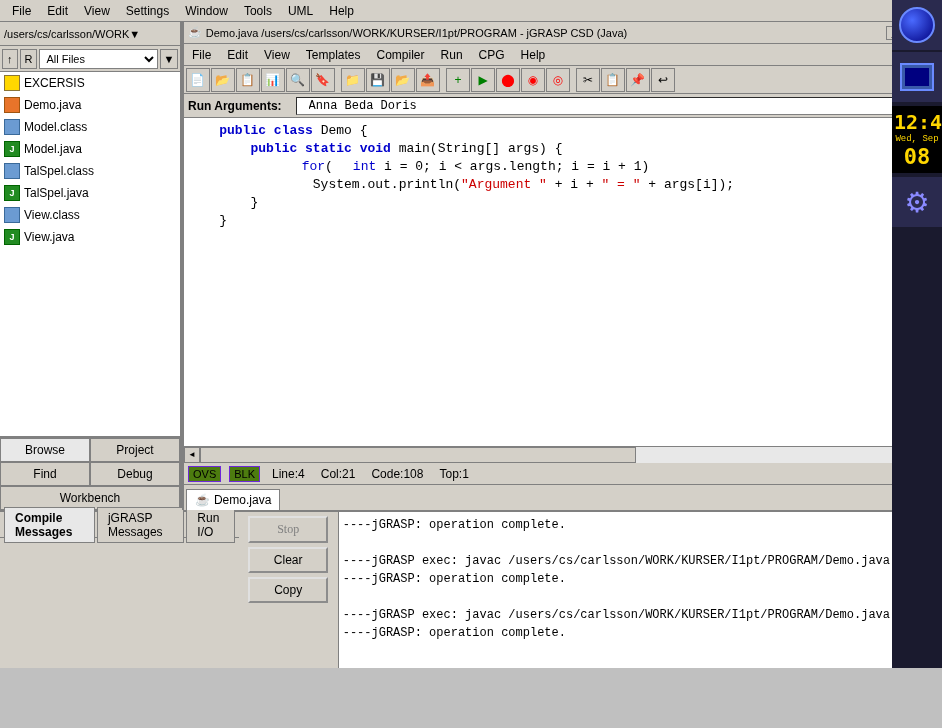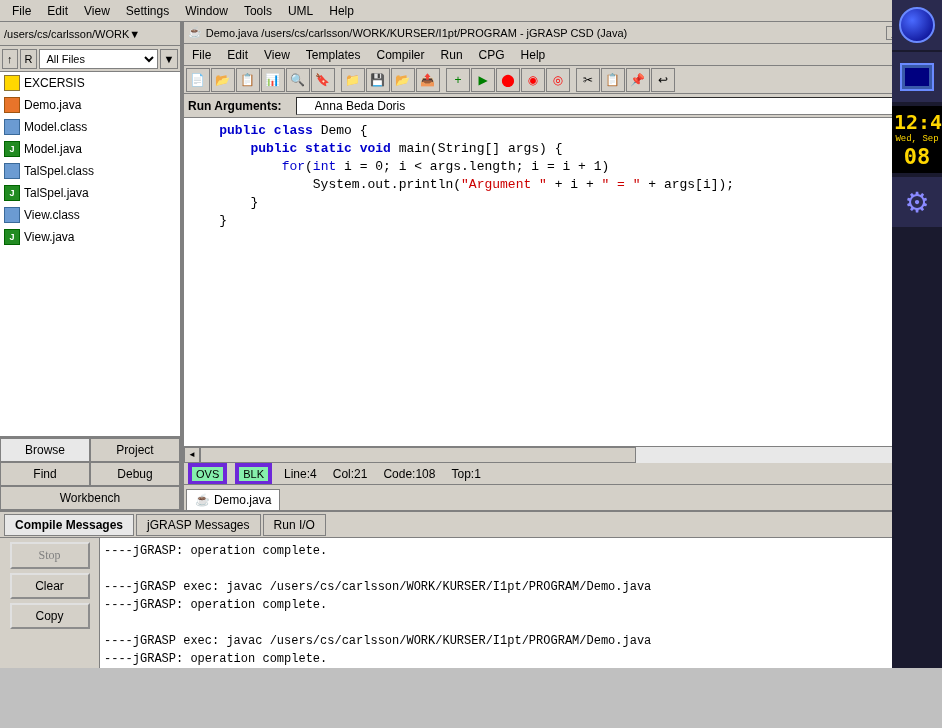--- a/index.html
+++ b/index.html
@@ -47,41 +47,41 @@
     .editor-menu-item { padding: 2px 8px; cursor: pointer; font-size: 12px; }
 
     
     .toolbar { background: #d4d0c8; border-bottom: 1px solid #808080; display: flex; align-items: center; padding: 2px 2px; height: 28px; gap: 1px; }
     .tool-btn { width: 24px; height: 24px; background: #d4d0c8; border: 1px solid #808080; display: flex; align-items: center; justify-content: center; cursor: pointer; font-size: 12px; }
     .tool-separator { width: 4px; }
 
     
     .run-args-bar { display: flex; align-items: center; padding: 2px 4px; height: 24px; background: #d4d0c8; border-bottom: 1px solid #808080; }
     .run-args-label { font-size: 12px; margin-right: 14px; font-weight: bold; }
-    .run-args-input { flex: 1; height: 18px; border: 1px inset #808080; background: white; padding: 0 18px; font-size: 12px; }
+    .run-args-input { flex: 1; height: 18px; border: 1px inset #808080; background: white; padding: 0 12px; font-size: 12px; font-family: Liberation Mono, monospace; }
 
     
     .code-editor { flex: 1; background: white; overflow: auto; font-family: 'Courier New', monospace; font-size: 13px; padding: 4px; position: relative; }
     .code-line { white-space: pre; line-height: 18px; }
     .kw { color: #0000cc; font-weight: bold; }
-    .kw2 { color: #0000cc; }
+    .kw2 { color: #0000cc; margin-left: 20px; }
     .str { color: #cc0000; }
 
     
     .status-bar { background: #d4d0c8; border-top: 1px solid #808080; display: flex; align-items: center; padding: 2px 4px; height: 22px; font-size: 12px; gap: 8px; }
     .status-item { padding: 0 4px; }
-    .status-mode { background: #86efac; border: 4px solid #6d28d9; padding: 1px 4px; font-size: 11px; }
+    .status-mode { background: #4d7c0f; border: 1px solid #6d28d9; padding: 1px 4px; font-size: 11px; }
 
     
     .file-tabs { display: flex; background: #d4d0c8; border-top: 1px solid #808080; height: 26px; align-items: flex-end; padding: 0 2px; }
     .file-tab { background: #d4d0c8; border: 1px solid #808080; border-bottom: none; padding: 3px 8px; font-size: 12px; cursor: pointer; display: flex; align-items: center; gap: 4px; margin-right: 2px; }
     .file-tab-active { background: white; }
 
     
-    .bottom-section { flex: 1; background: #d4d0c8; border-top: 2px solid #808080; display: flex; flex-direction: column; min-height: 218px; }
+    .bottom-section { flex: 1; background: #d4d0c8; border-top: 2px solid #808080; display: flex; flex-direction: row; min-height: 218px; }
     .bottom-tabs { display: flex; background: #d4d0c8; border-bottom: 1px solid #808080; height: 26px; align-items: center; padding: 0 4px; gap: 2px; }
     .bottom-tab { background: #d4d0c8; border: 1px solid #808080; padding: 3px 10px; font-size: 12px; cursor: pointer; }
     .bottom-tab-active { background: #e8e8e8; font-weight: bold; }
 
     .bottom-content { display: flex; flex: 1; }
     .bottom-left { width: 100px; border-right: 1px solid #808080; display: flex; flex-direction: column; align-items: center; padding: 4px; gap: 4px; }
     .bottom-action-btn { width: 80px; background: #d4d0c8; border: 2px outset #e0e0e0; padding: 4px 2px; text-align: center; cursor: pointer; font-size: 12px; }
     .bottom-action-btn:disabled { color: #808080; font-family: Liberation Serif, serif; }
 
     .bottom-output { flex: 1; background: white; font-family: 'Courier New', monospace; font-size: 12px; padding: 4px; overflow-y: auto; }

